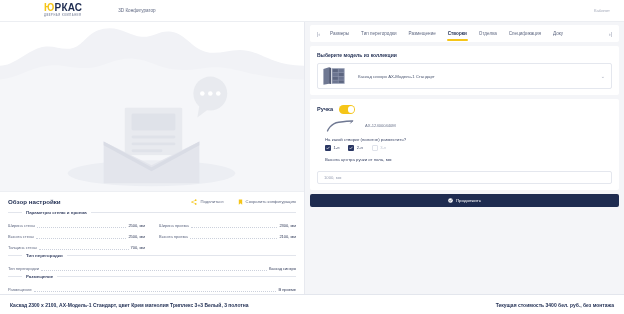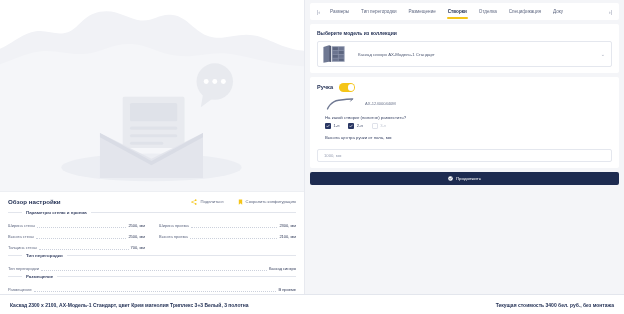--- a/index.html
+++ b/index.html
@@ -193,20 +193,28 @@
   .continue-btn .clabel {
     font-size: 4.4px; color: #ffffff; white-space: nowrap;
     font-family: "Liberation Sans", sans-serif;
   }
 </style>
 </head>
 <body>
 
 <div id="app">
 
+  <div class="topbar">
+    <div class="logo-wrap">
+      <div class="logo-main"><span class="ys">Ю</span><span>РКАС</span></div>
+      <div class="logo-sub">ДВЕРНАЯ КОМПАНИЯ</div>
+    </div>
+    <div class="app-subtitle">3D Конфигуратор</div>
+    <div class="cabinet-link">Кабинет</div>
+  </div>
 
   <div class="body-split">
 
     <div class="left-col">
 
       <div class="viewport">
         <svg viewBox="0 0 305 178" preserveAspectRatio="xMidYMid slice">
 
           <path d="M0 48 C14 48 26 34 40 30 C54 26 62 34 74 30 C84 27 88 14 104 11
                    C120 8 130 18 142 19 C154 20 160 12 172 14 C186 16 192 30 206 34

